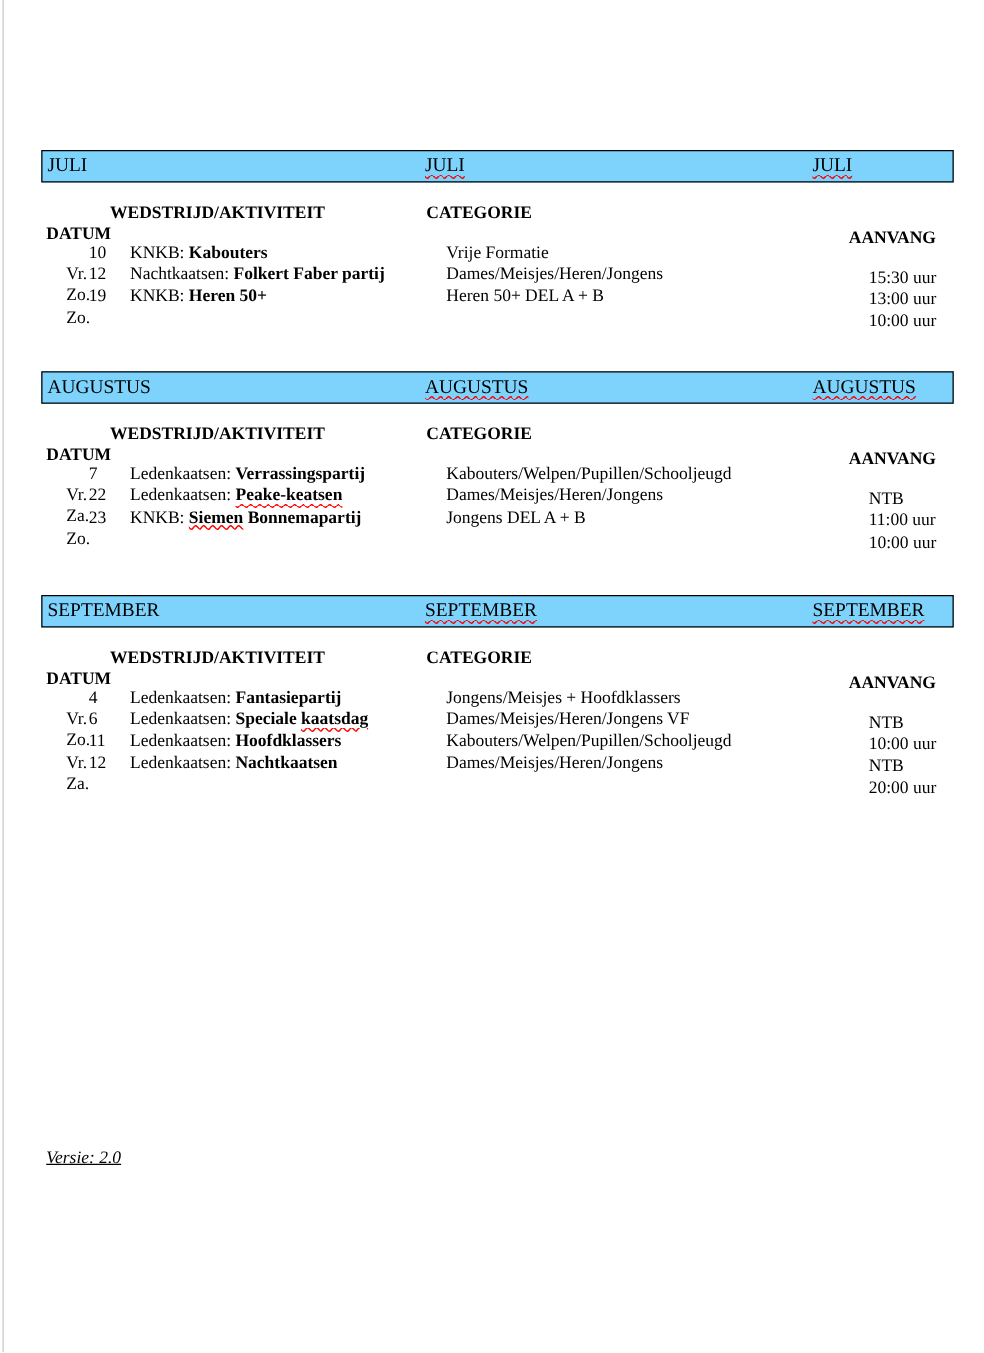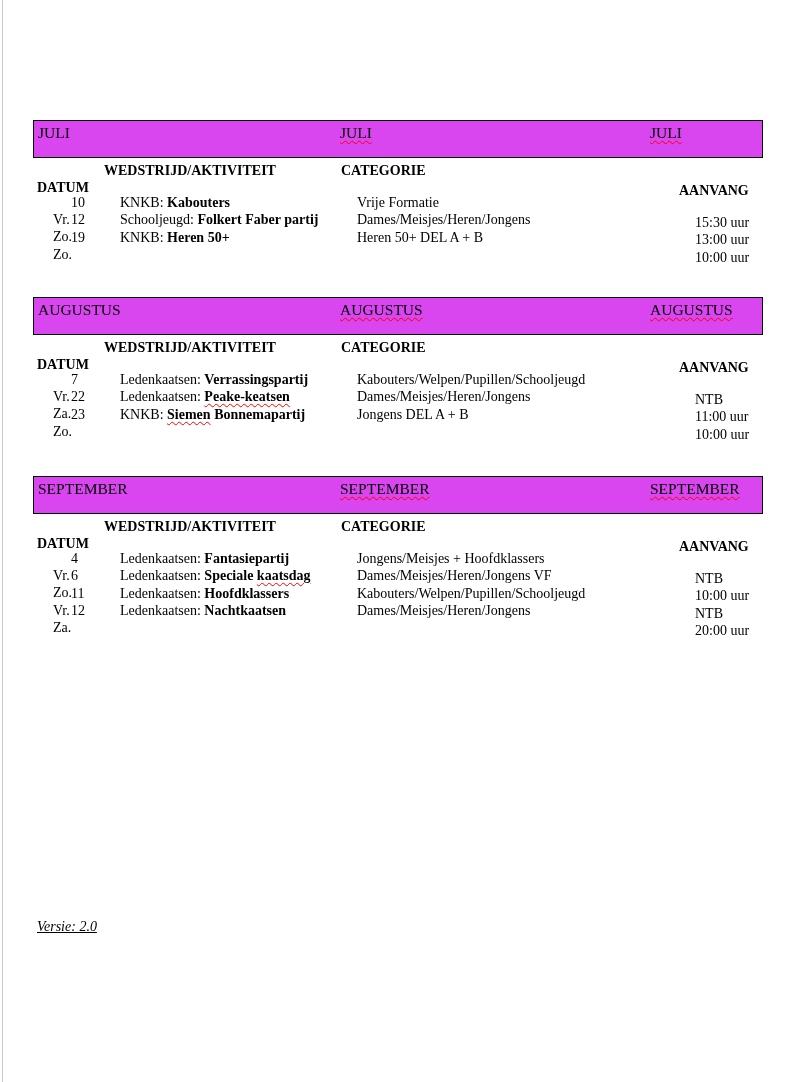--- a/index.html
+++ b/index.html
@@ -7,37 +7,37 @@
     width: 787px; height: 1082px; position: relative; overflow: hidden;
     font-family: "Liberation Serif", "DejaVu Serif", serif;
     color: #000000;
   }
   .page-edge-left {
     position: absolute; left: 2px; top: 0; width: 1px; height: 1082px;
     background: #c9c9c9;
   }
   .month-section { position: absolute; left: 0; width: 787px; }
   .month-box {
-    position: absolute; left: 33px; top: 0; width: 730px; height: 38px;
-    border: 1.5px solid #000000; box-sizing: border-box; background: #d946ef;
+    position: absolute; left: 33px; top: 0; width: 730px; height: 26px;
+    border: 1.5px solid #000000; box-sizing: border-box; background: #7dd3fc;
   }
   .month-box .month {
     position: absolute; top: 1px; font-size: 15.5px; line-height: 22px;
     white-space: nowrap;
   }
   .month.m1 { left: 4px; }
   .month.m2 { left: 306px; }
   .month.m3 { left: 616px; }
   .col-headers { position: absolute; top: 43px; left: 0; width: 787px; height: 16px; }
   .col-headers span {
     position: absolute; font-weight: bold; font-size: 14px; white-space: nowrap;
   }
   .c-day { left: 37px; margin-top: 17px; }
   .c-num { left: 55px; width: 33px; text-align: left; }
-  .c-act { left: 104px; }
+  .c-act { left: 88px; }
   .c-cat { left: 341px; }
   .c-aan { left: 679px; margin-top: 20px; }
   .rows { position: absolute; top: 75px; left: 0; width: 787px; padding-left: 16px; }
   .row { position: relative; height: 17.3px; }
   .row span { position: absolute; font-size: 14px; white-space: nowrap; }
   .row b { font-weight: bold; text-align: right; }
   .squiggle {
     text-decoration-line: underline;
     text-decoration-style: wavy;
     text-decoration-color: #ff0000;
@@ -71,21 +71,21 @@
       <div class="row">
         <span class="c-day">Vr.</span>
         <span class="c-num">10</span>
         <span class="c-act"><span style="position: static;">KNKB: </span><b>Kabouters</b></span>
         <span class="c-cat">Vrije Formatie</span>
         <span class="c-aan">15:30 uur</span>
       </div>
       <div class="row">
         <span class="c-day">Zo.</span>
         <span class="c-num">12</span>
-        <span class="c-act"><span style="position: static;">Schooljeugd: </span><b>Folkert Faber partij</b></span>
+        <span class="c-act"><span style="position: static;">Nachtkaatsen: </span><b>Folkert Faber partij</b></span>
         <span class="c-cat">Dames/Meisjes/Heren/Jongens</span>
         <span class="c-aan">13:00 uur</span>
       </div>
       <div class="row">
         <span class="c-day">Zo.</span>
         <span class="c-num">19</span>
         <span class="c-act"><span style="position: static;">KNKB: </span><b>Heren 50+</b></span>
         <span class="c-cat">Heren 50+ DEL A + B</span>
         <span class="c-aan">10:00 uur</span>
       </div>

